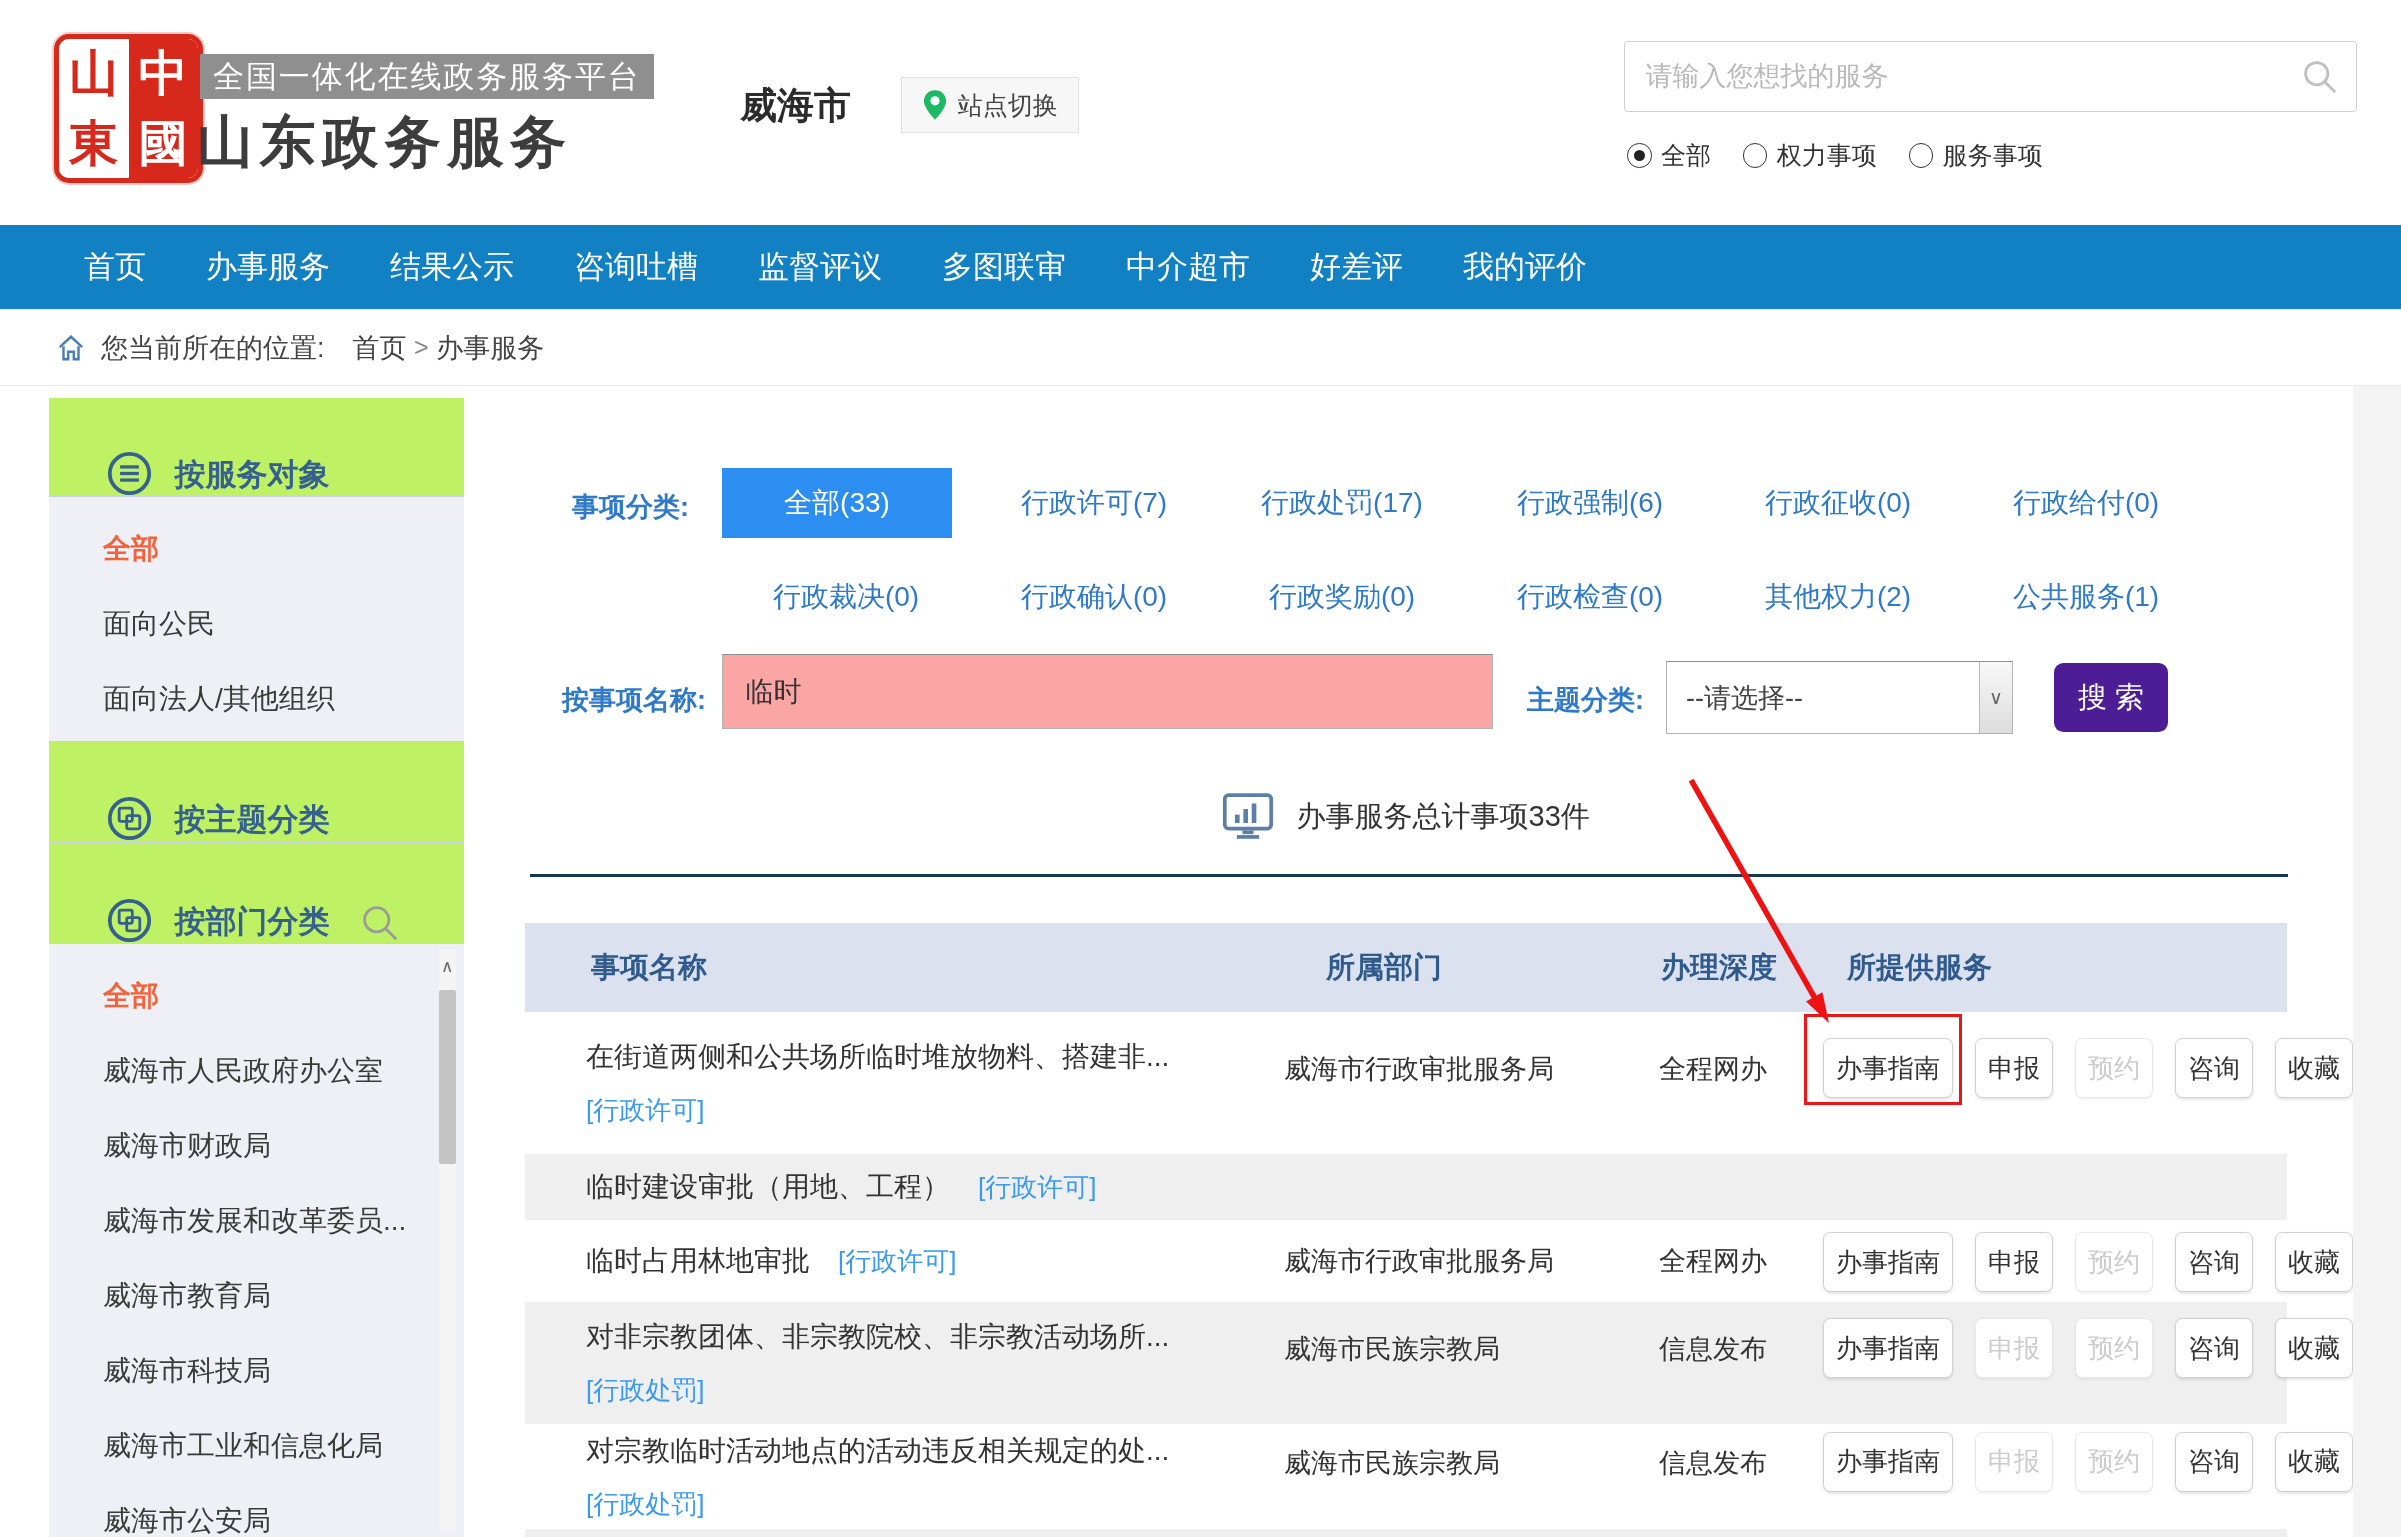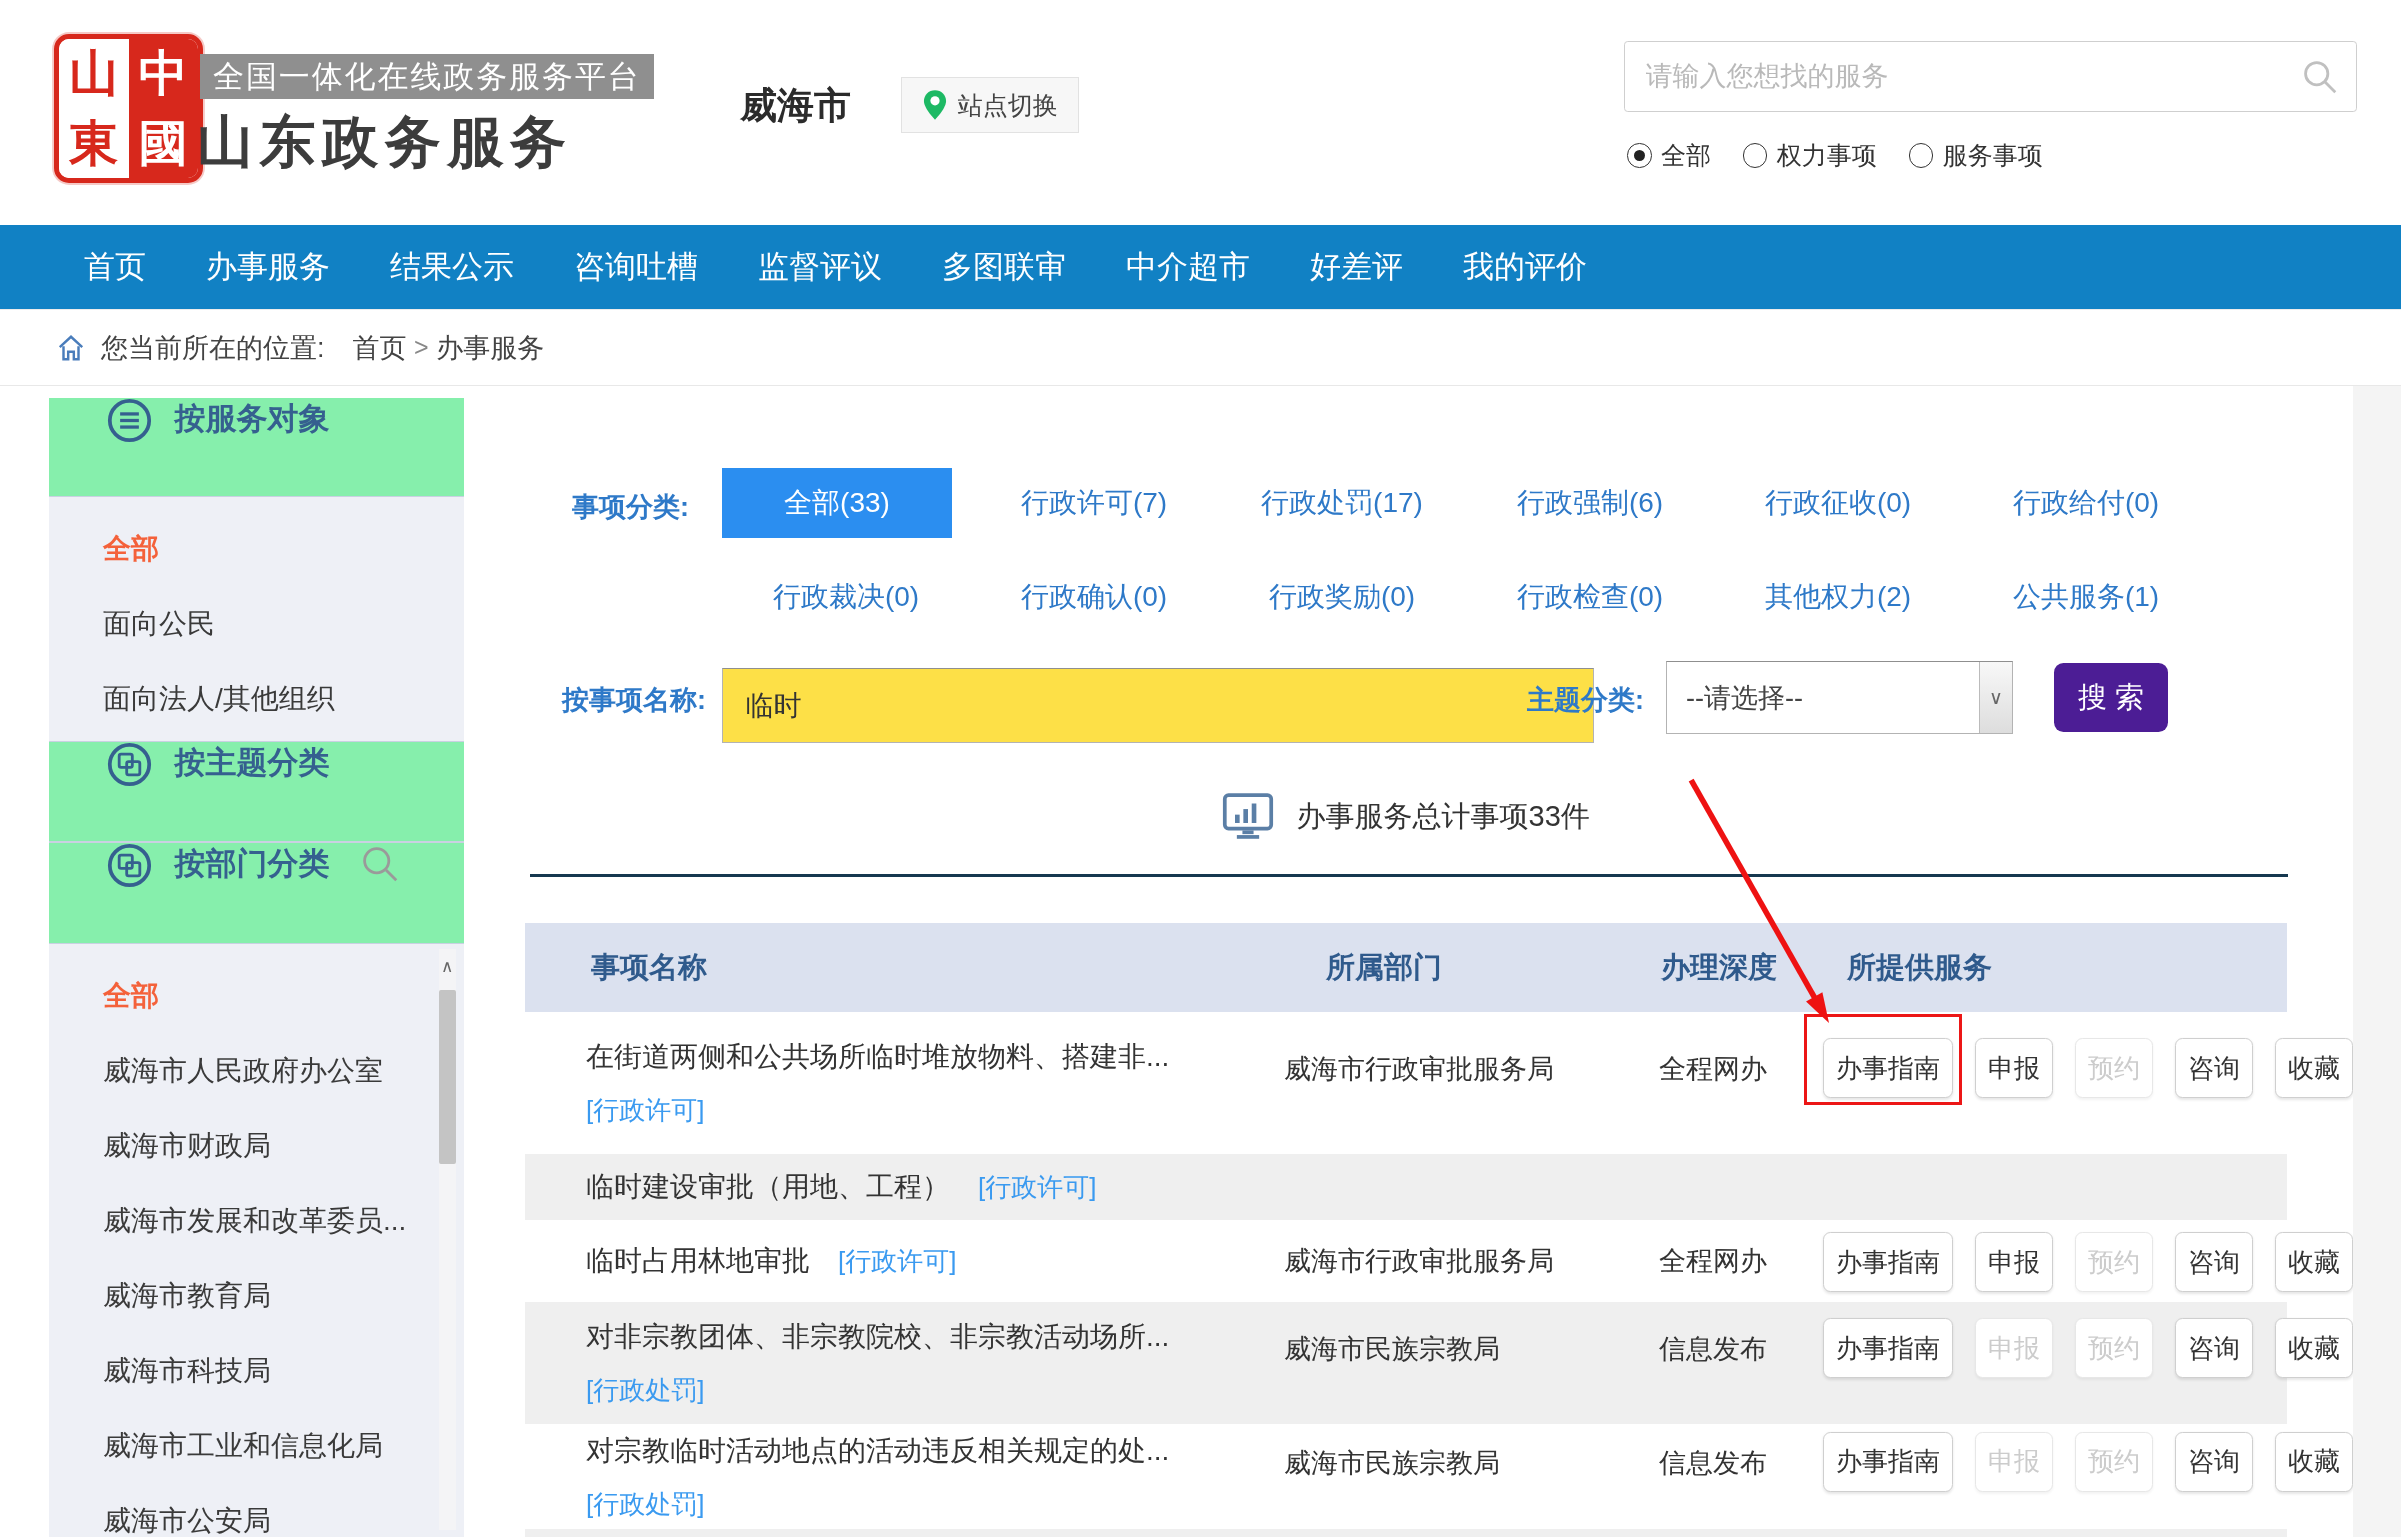--- a/index.html
+++ b/index.html
@@ -34,21 +34,21 @@
   .nav-item{color:#fff;font-size:31px;cursor:pointer;white-space:nowrap;}
 
   
   .breadcrumb{position:absolute;left:0;top:309px;width:2401px;height:77px;background:#fff;border-top:0.9px solid #ececec;border-bottom:0.9px solid #e8e8e8;display:flex;align-items:center;padding-left:56px;box-sizing:border-box;gap:15px;}
   .breadcrumb .pfx{font-size:27px;color:#444;margin-right:13px;}
   .crumb-link{font-size:27px;color:#444;cursor:pointer;}
   .crumb-sep{font-size:25px;color:#888;margin:0 7.5px;}
 
   
   .sidebar{position:absolute;left:49px;top:398px;width:415px;height:1139px;}
-  .side-hdr{position:relative;background:#86efac;border-bottom:0.9px solid #c9d1e2;display:flex;align-items:flex-start;cursor:pointer;}
+  .side-hdr{position:relative;background:#bef264;border-bottom:0.9px solid #c9d1e2;display:flex;align-items:flex-end;cursor:pointer;}
   .side-hdr .circ-icon{margin-left:58px;}
   .side-hdr .t{margin-left:22.5px;font-size:31px;font-weight:bold;color:#35608f;}
   .side-hdr .side-mag{position:absolute;right:64px;cursor:pointer;}
   #side-hdr-0{height:98px;}
   #side-hdr-1{height:99px;border-top:0.9px solid #c9d1e2;}
   #side-hdr-2{height:100px;border-top:0.9px solid #c9d1e2;}
   .side-body{background:#eef0f6;padding-top:14px;box-sizing:border-box;}
   #side-list-0{height:244px;}
   #side-list-2{position:relative;height:598px;}
   .side-item{height:75px;line-height:75px;padding-left:54px;font-size:28px;color:#3a3a3a;cursor:pointer;white-space:nowrap;}
@@ -59,21 +59,21 @@
 
   
   .main{position:absolute;left:525px;top:398px;width:1762px;height:1139px;}
   .flt-label{position:absolute;font-size:27px;font-weight:600;color:#2e79c8;}
   #lbl-category{left:47px;top:91px;}
   .cat-grid{position:absolute;left:197px;top:70px;width:1490px;display:grid;grid-template-columns:repeat(6,248px);grid-template-rows:70px 52px;row-gap:33px;align-items:center;justify-items:center;}
   .cat-cell{font-size:28px;color:#2e79c8;cursor:pointer;text-align:center;}
   .cat-cell.selected{justify-self:start;width:230px;height:70px;background:#2b8ef0;color:#fff;display:flex;align-items:center;justify-content:center;}
 
   #lbl-name{left:37px;top:284px;}
-  .name-input{position:absolute;left:197px;top:270px;width:872px;height:75px;border:0.9px solid #b3b3b3;border-top-color:#8f8f8f;box-sizing:border-box;background:#fde047;}
+  .name-input{position:absolute;left:197px;top:256px;width:771px;height:75px;border:0.9px solid #b3b3b3;border-top-color:#8f8f8f;box-sizing:border-box;background:#fca5a5;}
   .name-input input{width:100%;height:100%;border:none;outline:none;font-size:28px;color:#333;padding:0 0 0 22.5px;box-sizing:border-box;background:transparent;font-family:inherit;}
   #lbl-topic{left:1002px;top:284px;}
   .topic-select{position:absolute;left:1141px;top:263px;width:347px;height:73px;border:0.9px solid #b3b3b3;border-top-color:#8f8f8f;box-sizing:border-box;background:#fff;display:flex;align-items:center;cursor:pointer;}
   .topic-select .val{flex:1;font-size:27px;color:#444;padding-left:19px;}
   .topic-select .arr{width:32px;height:100%;background:linear-gradient(#f8f8f8,#ddd);border-left:0.9px solid #bbb;display:flex;align-items:center;justify-content:center;font-size:19px;color:#666;}
   .search-btn{position:absolute;left:1529px;top:265px;width:114px;height:69px;background:#4c1d95;border-radius:9.4px;color:#fff;font-size:29px;display:flex;align-items:center;justify-content:center;cursor:pointer;}
 
   .summary{position:absolute;left:0;top:394px;width:100%;display:flex;align-items:center;justify-content:center;gap:22.5px;}
   .summary .txt{font-size:29px;color:#333;}
   .divider{position:absolute;left:4.7px;top:476px;width:1758px;height:2.8px;background:#16384f;}

